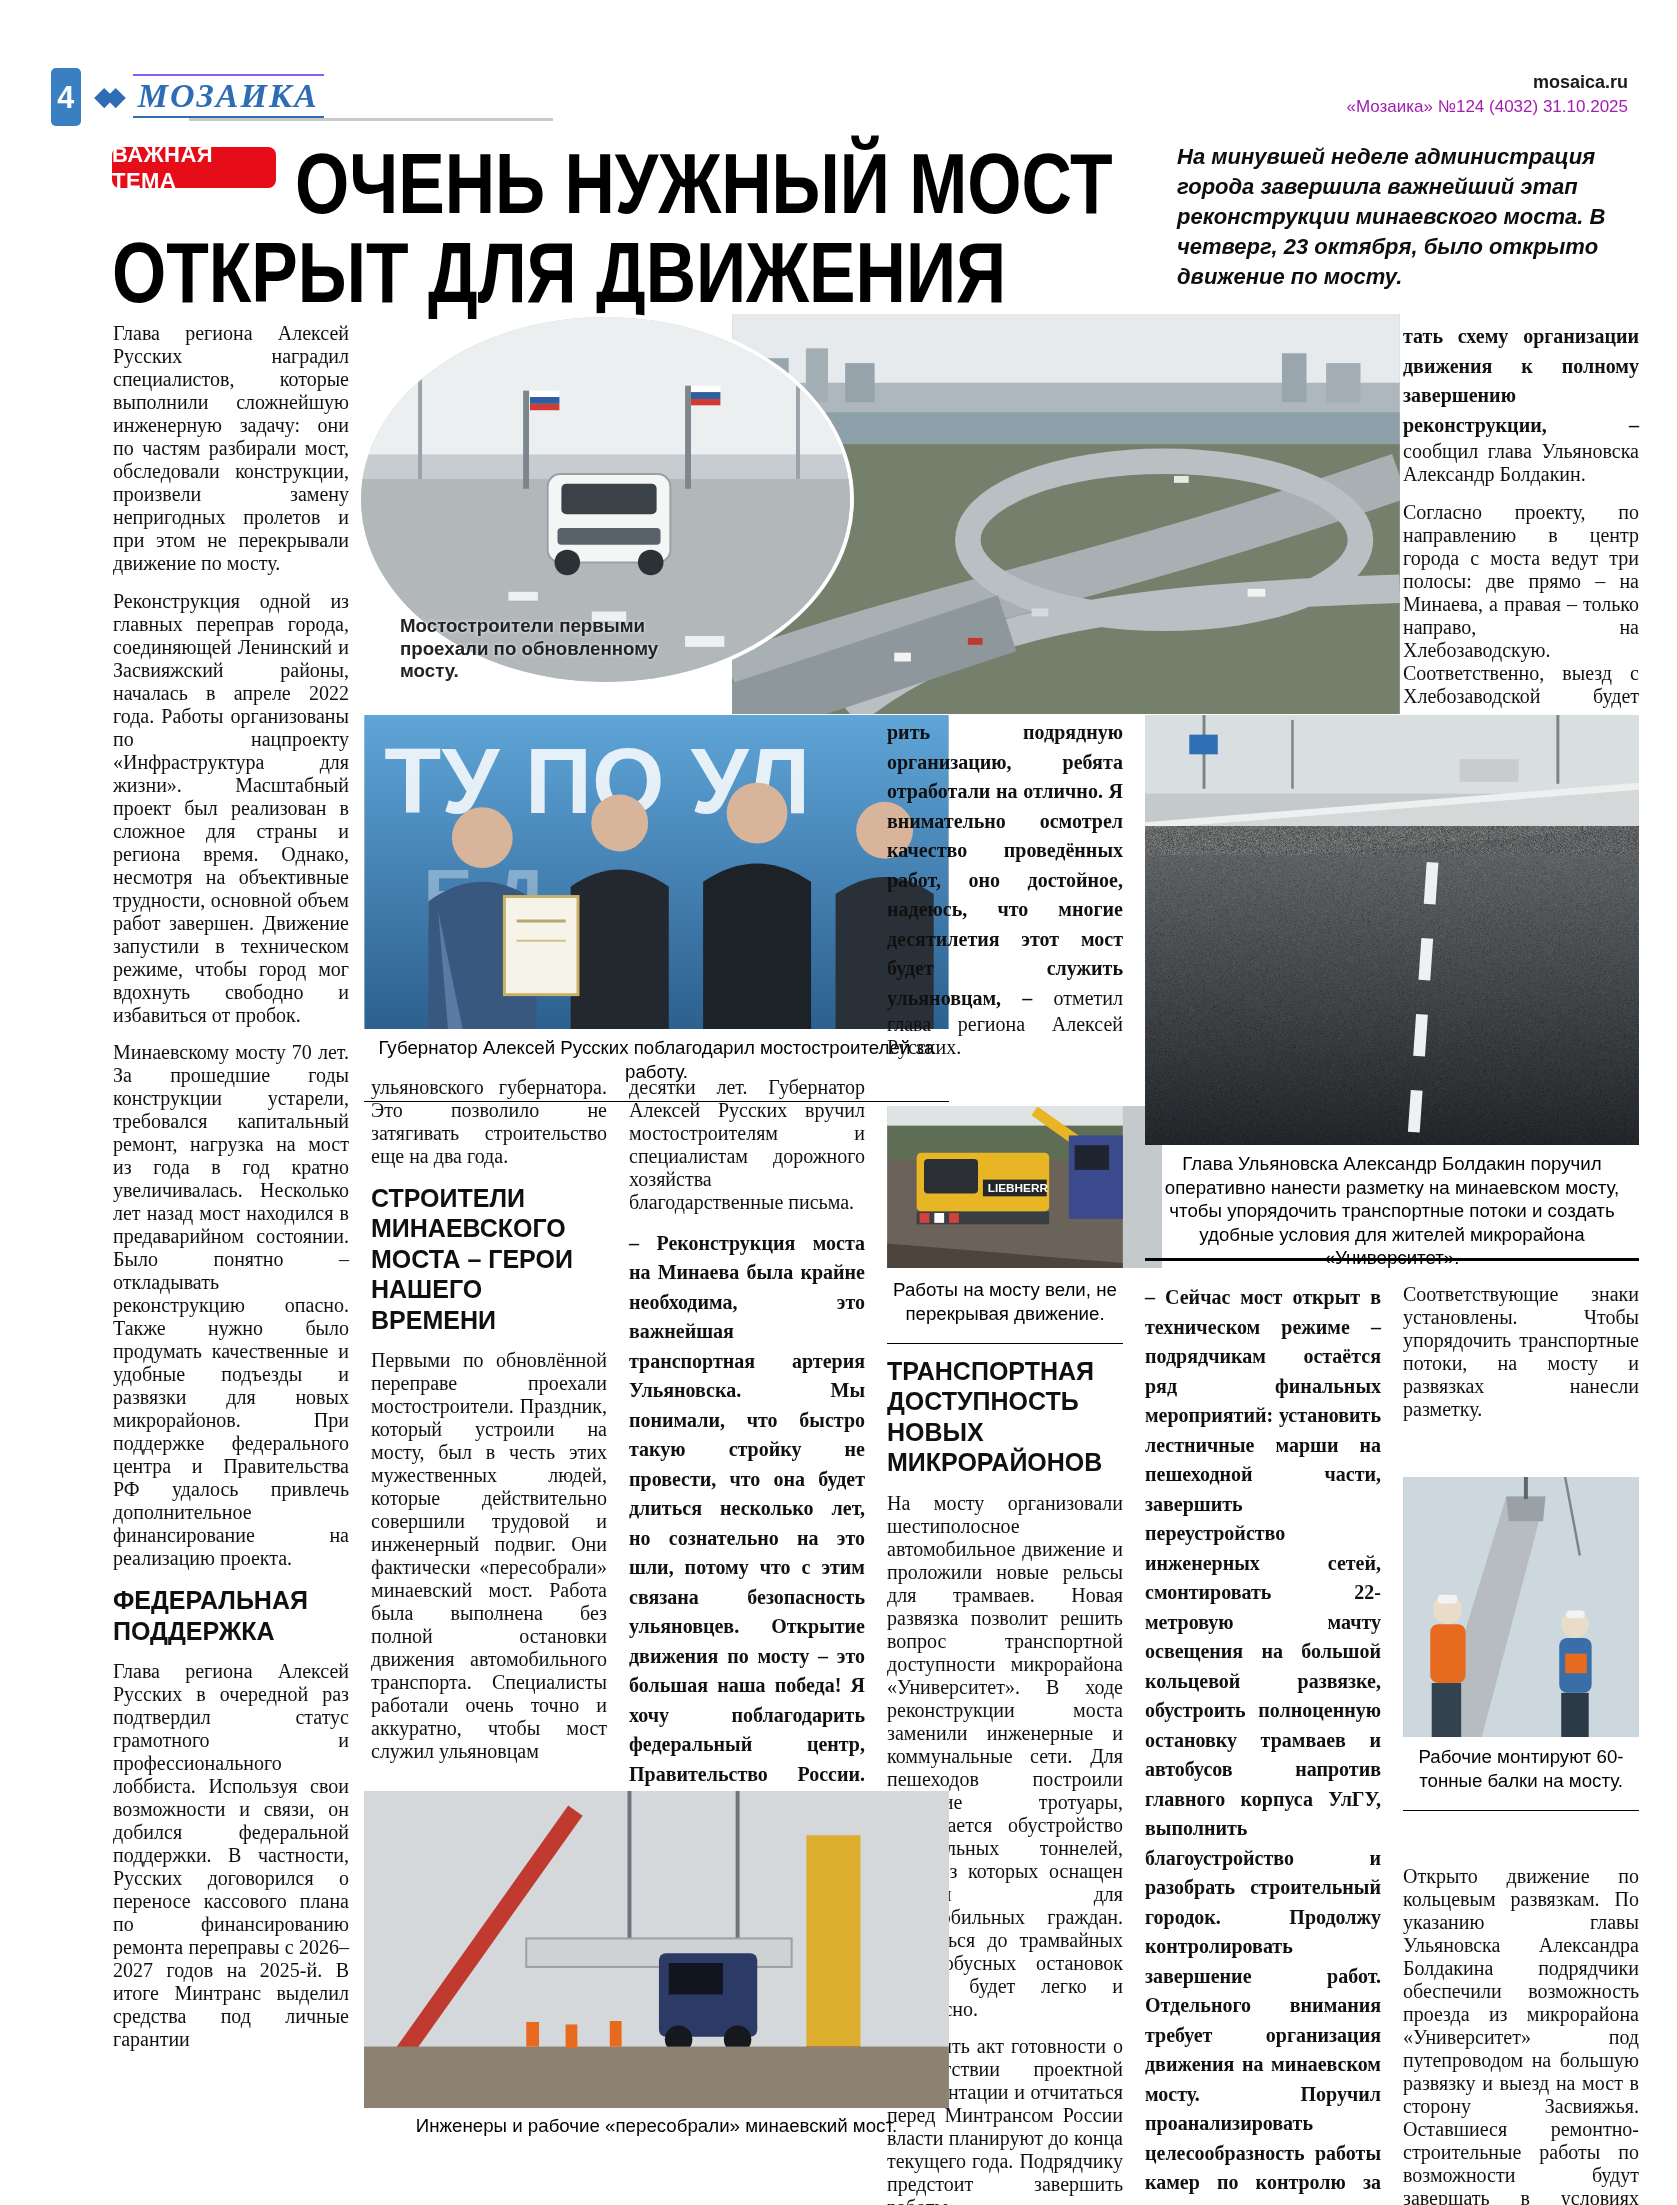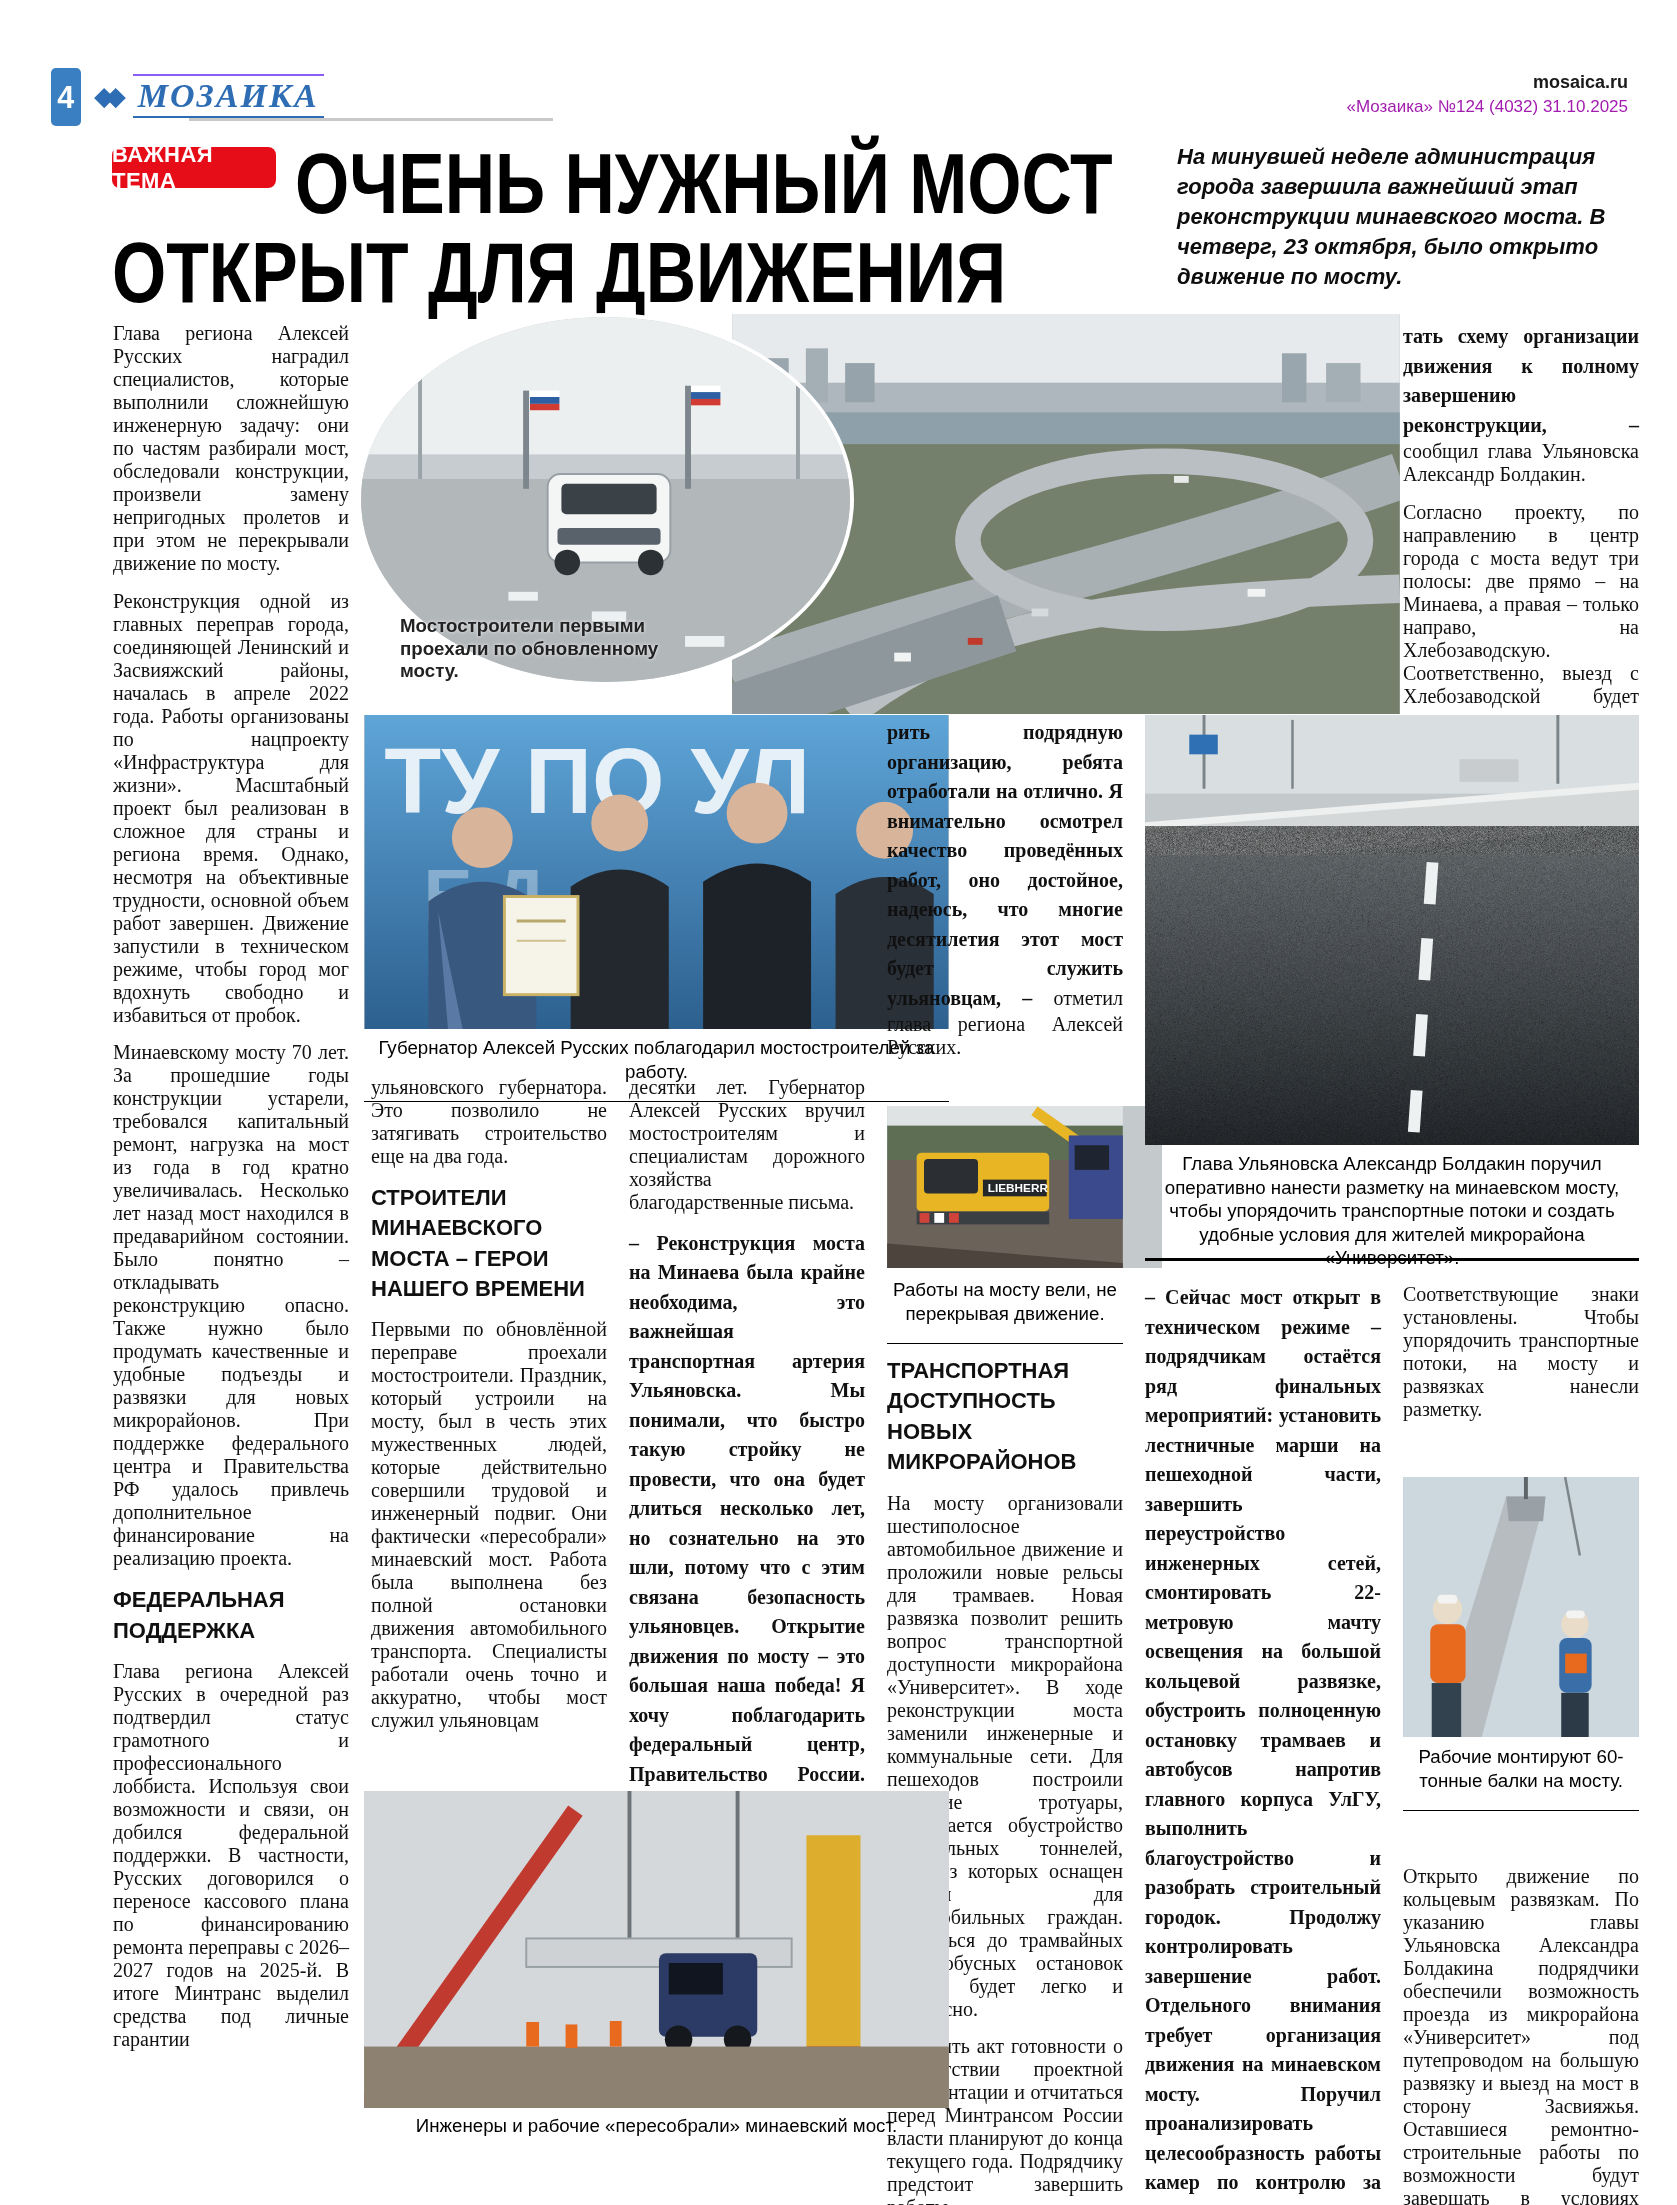--- a/index.html
+++ b/index.html
@@ -26,21 +26,21 @@
          display:flex;align-items:center;justify-content:center;letter-spacing:0.5px;}
   .headline{font-family:"Liberation Sans",sans-serif;font-weight:bold;color:#000;
             font-size:85px;line-height:1;transform:scaleX(0.82);transform-origin:left top;white-space:nowrap;}
   .hl1{left:295px;top:141px;}
   .hl2{left:112px;top:230px;}
   .lead{left:1177px;top:142px;width:462px;font-family:"Liberation Sans",sans-serif;
         font-style:italic;font-weight:bold;font-size:22px;line-height:30px;color:#0d0d0d;}
   
   .tcol{width:236px;font-size:20px;line-height:23px;text-align:justify;}
   .tcol p{margin:0 0 14.7px 0;}
-  .sec-h{font-family:"Liberation Sans",sans-serif;font-weight:bold;font-size:22px;line-height:30.5px;
+  .sec-h{font-family:"Liberation Sans",sans-serif;font-weight:bold;font-size:25px;line-height:30.5px;
          text-align:left;margin:6.9px 0 13.8px 0;}
   .quote{font-weight:bold;line-height:29.5px;}
   .caption{font-family:"Liberation Sans",sans-serif;font-size:18.7px;line-height:23.6px;
            text-align:center;color:#000;}
   .rule-b{border-bottom:1.5px solid #000;padding-bottom:18px;}
   .thickrule{height:3.4px;background:#000;}
   .photo{overflow:hidden;background:#c4c9cc;}
   .circle{border-radius:50%;border:4.9px solid #ffffff;box-sizing:border-box;}
   .overlay-cap{left:400px;top:615px;width:305px;font-family:"Liberation Sans",sans-serif;
                font-size:18.7px;line-height:22.6px;font-weight:600;color:#222;

